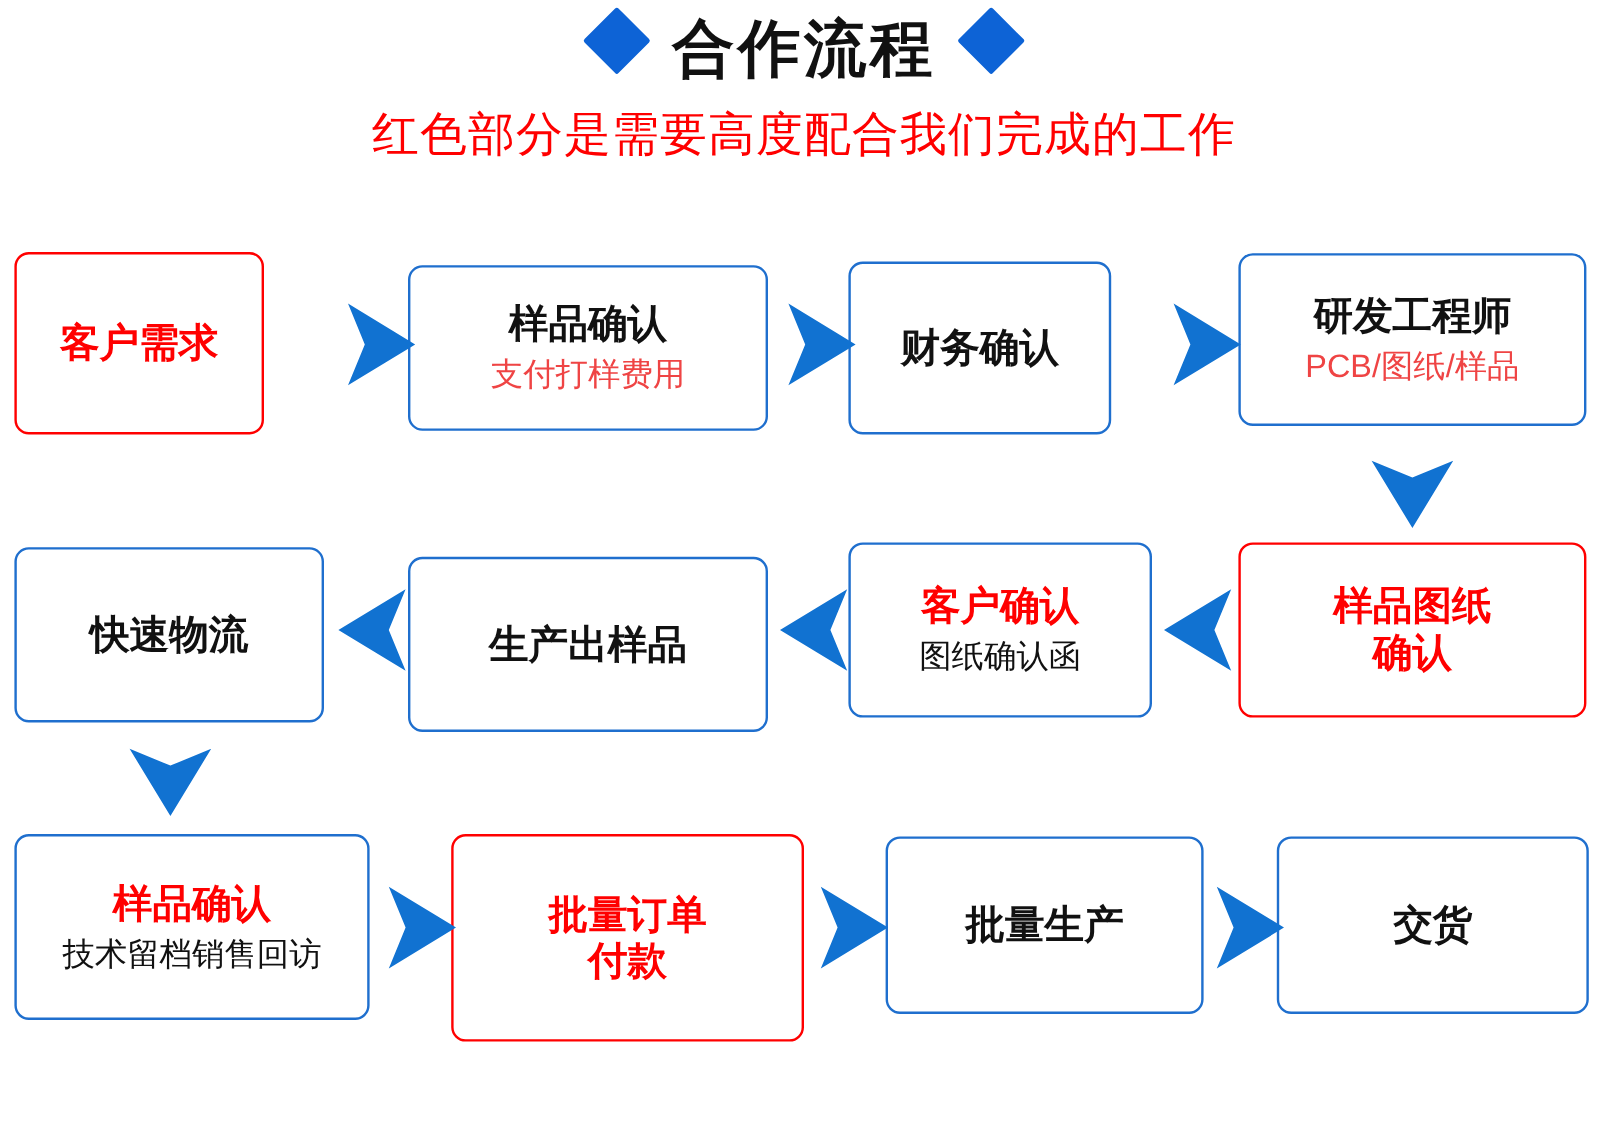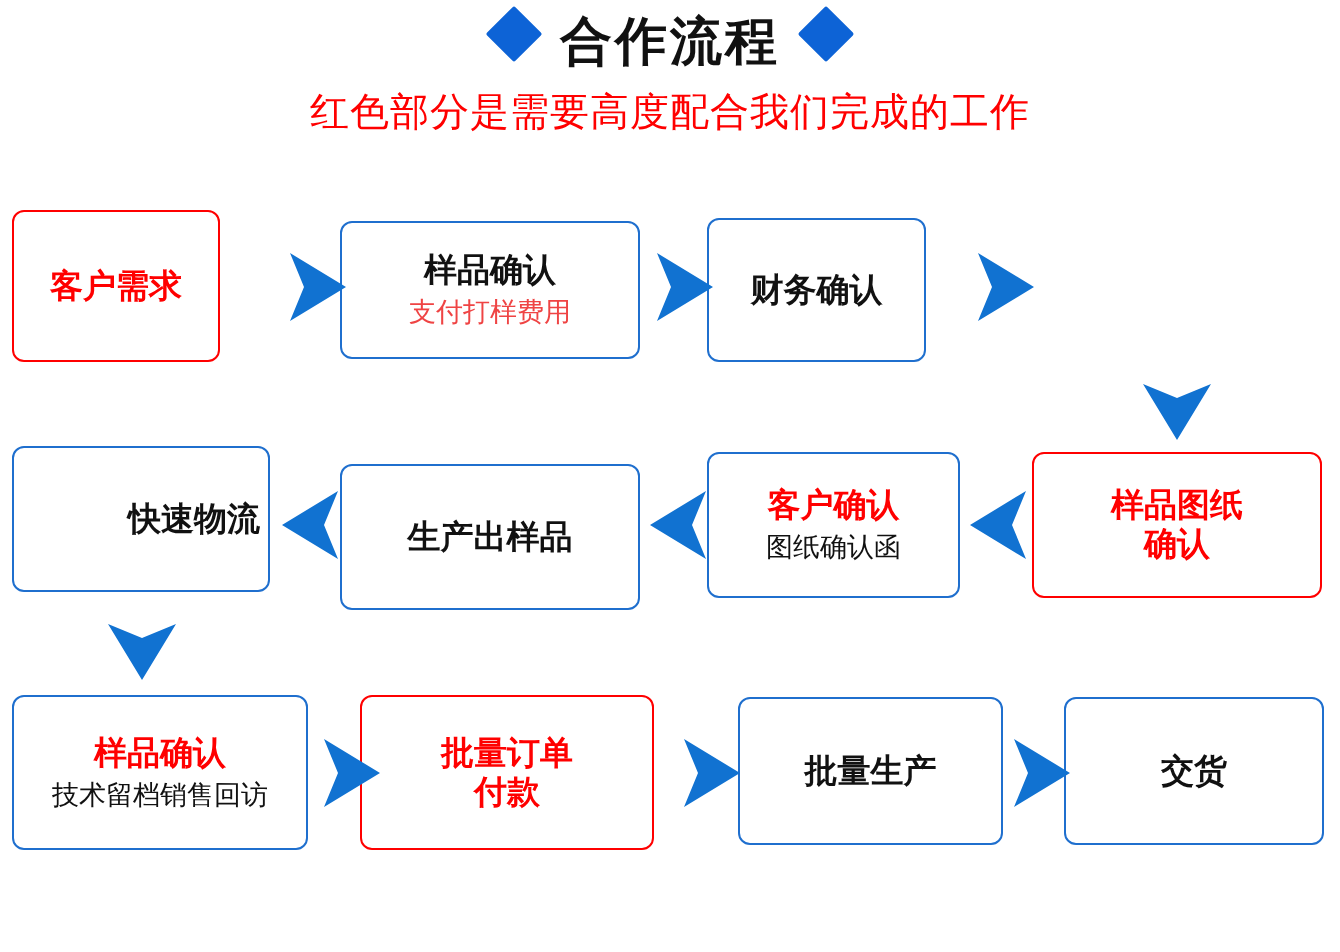--- a/index.html
+++ b/index.html
@@ -77,20 +77,24 @@
 
   <div class="box sub-red" style="left:340px; top:221px; width:300px; height:138px;">
     <div class="main">样品确认</div>
     <div class="sub">支付打样费用</div>
   </div>
 
   <div class="box" style="left:707px; top:218px; width:219px; height:144px;">
     <div class="main">财务确认</div>
   </div>
 
+  <div class="box sub-red" style="left:1032px; top:211px; width:290px; height:144px;">
+    <div class="main">研发工程师</div>
+    <div class="sub">PCB/图纸/样品</div>
+  </div>
 
   <div class="arrow" style="left:284px; top:249px;">
     <svg width="64" height="76" viewBox="0 0 64 76">
         <polygon points="6,4 62,38 6,72 20,38" fill="#1172d1"></polygon>
       </svg>
   </div>
   <div class="arrow" style="left:651px; top:249px;">
     <svg width="64" height="76" viewBox="0 0 64 76">
         <polygon points="6,4 62,38 6,72 20,38" fill="#1172d1"></polygon>
       </svg>
@@ -100,21 +104,21 @@
         <polygon points="6,4 62,38 6,72 20,38" fill="#1172d1"></polygon>
       </svg>
   </div>
 
   <div class="arrow" style="left:1139px; top:378px;">
     <svg width="76" height="64" viewBox="0 0 76 64">
         <polygon points="4,6 38,20 72,6 38,62" fill="#1172d1"></polygon>
       </svg>
   </div>
 
-  <div class="box" style="left:12px; top:446px; width:258px; height:146px;align-items:flex-end;">
+  <div class="box" style="left:12px; top:456px; width:258px; height:146px;">
     <div class="main">快速物流</div>
   </div>
 
   <div class="box" style="left:340px; top:452px; width:300px; height:146px;margin-top:12px;">
     <div class="main">生产出样品</div>
   </div>
 
   <div class="box main-red" style="left:707px; top:452px; width:253px; height:146px;border-radius:12px;">
     <div class="main">客户确认</div>
     <div class="sub">图纸确认函</div>
@@ -145,21 +149,21 @@
     <svg width="76" height="64" viewBox="0 0 76 64">
         <polygon points="4,6 38,20 72,6 38,62" fill="#1172d1"></polygon>
       </svg>
   </div>
 
   <div class="box main-red" style="left:12px; top:695px; width:296px; height:155px;">
     <div class="main">样品确认</div>
     <div class="sub">技术留档销售回访</div>
   </div>
 
-  <div class="box red main-red" style="left:360px; top:695px; width:294px; height:155px;">
+  <div class="box red main-red" style="left:376px; top:695px; width:294px; height:173px;">
     <div class="main">批量订单
 付款</div>
   </div>
 
   <div class="box" style="left:738px; top:697px; width:265px; height:148px;">
     <div class="main">批量生产</div>
   </div>
 
   <div class="box" style="left:1064px; top:697px; width:260px; height:148px;">
     <div class="main">交货</div>

